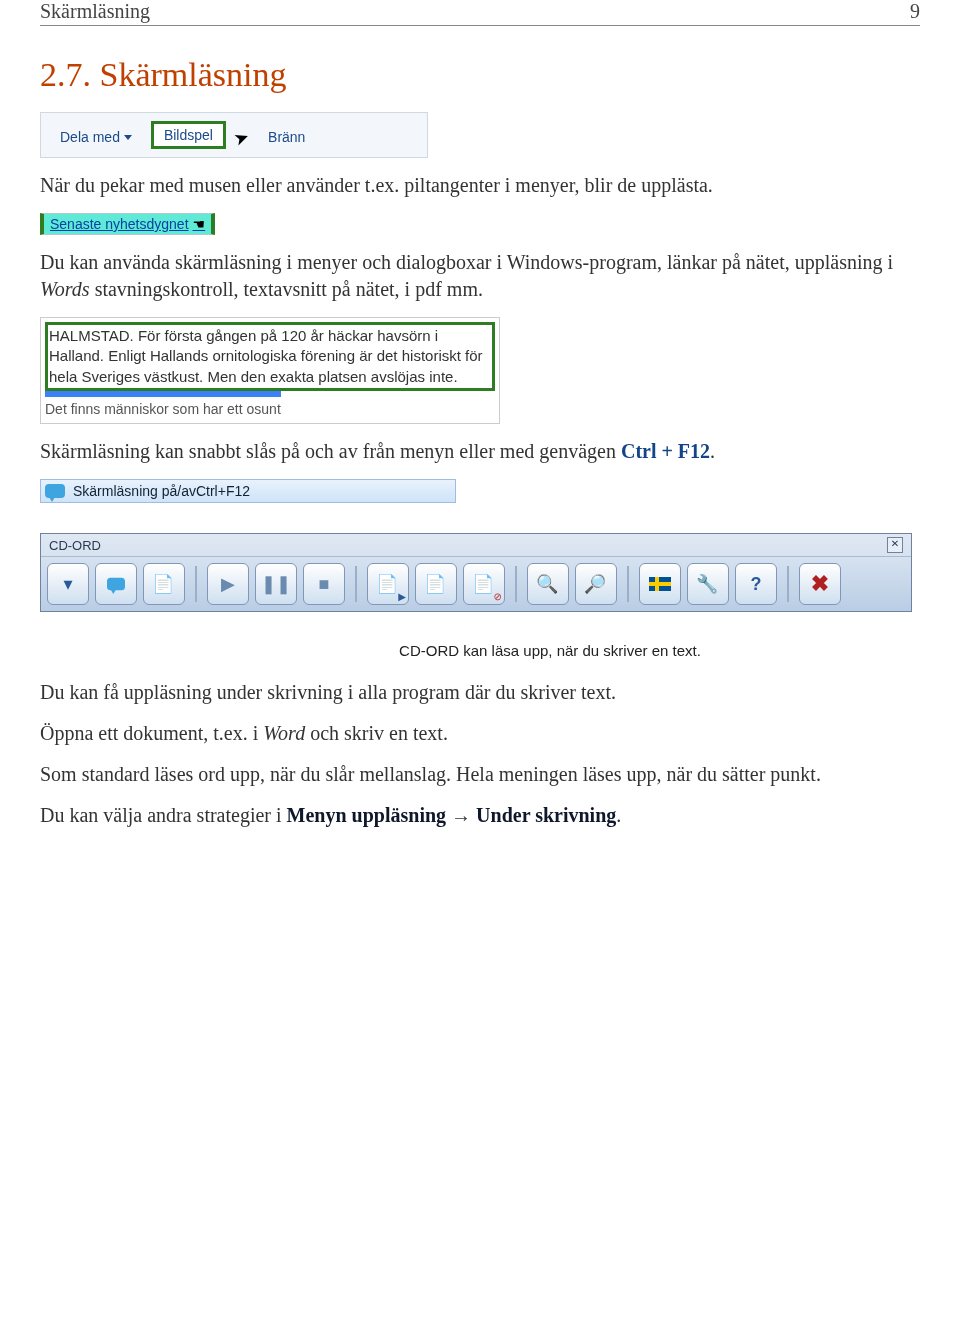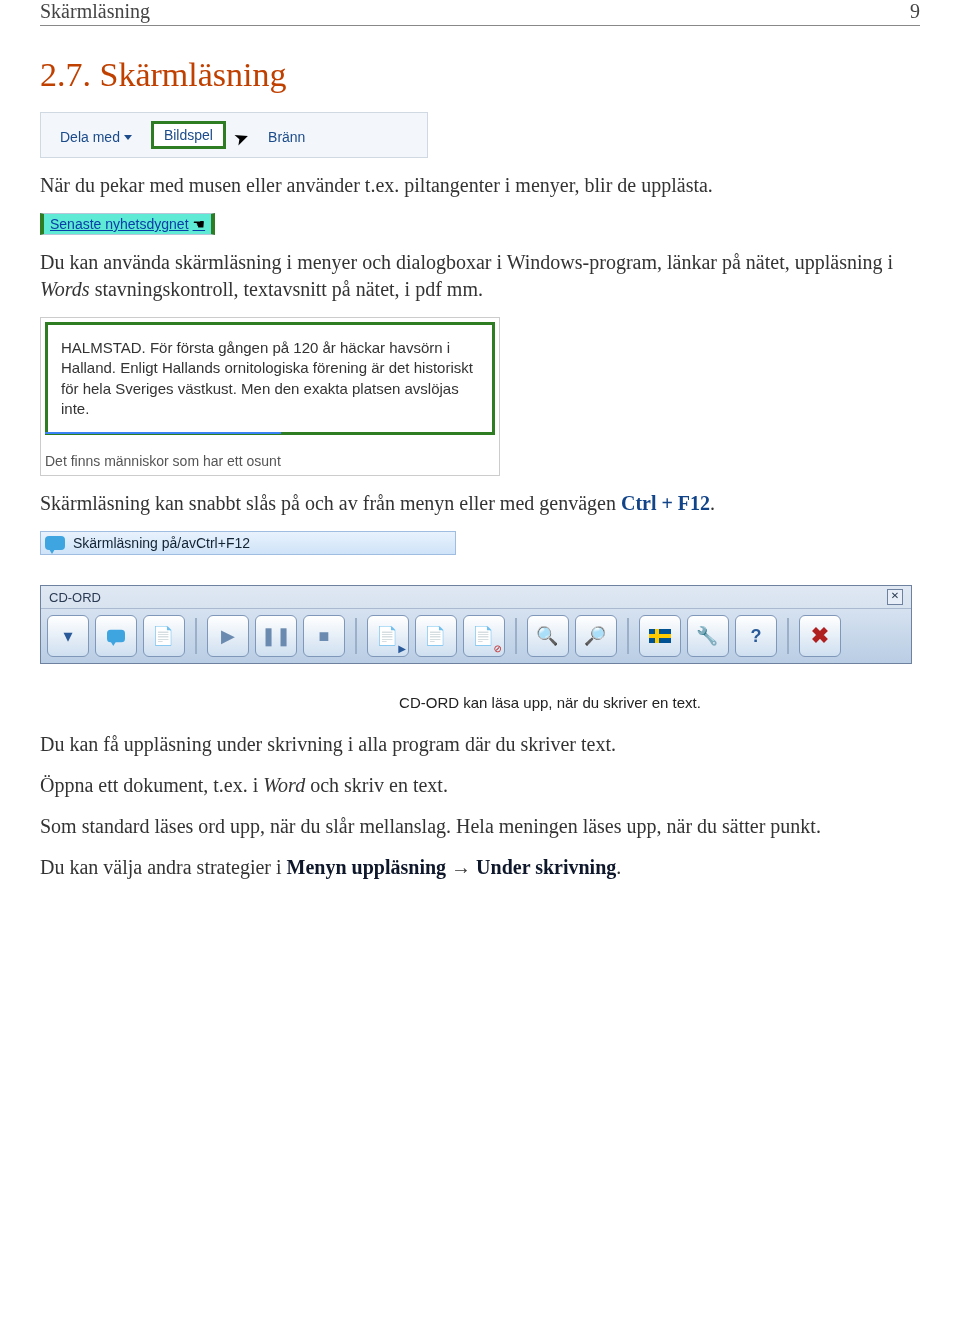--- a/index.html
+++ b/index.html
@@ -100,29 +100,29 @@
     border: 1px solid #ccc;
     padding: 4px;
     font-family: Verdana, Arial, sans-serif;
     font-size: 15px;
     line-height: 1.35;
     background: #fff;
     margin: 10px 0;
   }
   .news-box .sel {
     border: 3px solid #2e7d22;
-    padding: 13px;
+    padding: 1px;
     display: block;
-    margin-bottom: 16px;
+    margin-bottom: 8px;
   }
   .news-box .below {
     color: #555;
     font-size: 14px;
-    border-top: 2px solid #3b82f6;
-    padding-top: 19px;
+    border-top: 6px solid #3b82f6;
+    padding-top: 4px;
     margin-top: 11px;
   }
 
   
   .menu-item {
     width: 400px;
     display: flex;
     align-items: center;
     background: linear-gradient(#e8f2fd, #cfe3f8);
     border: 1px solid #9fbde0;

